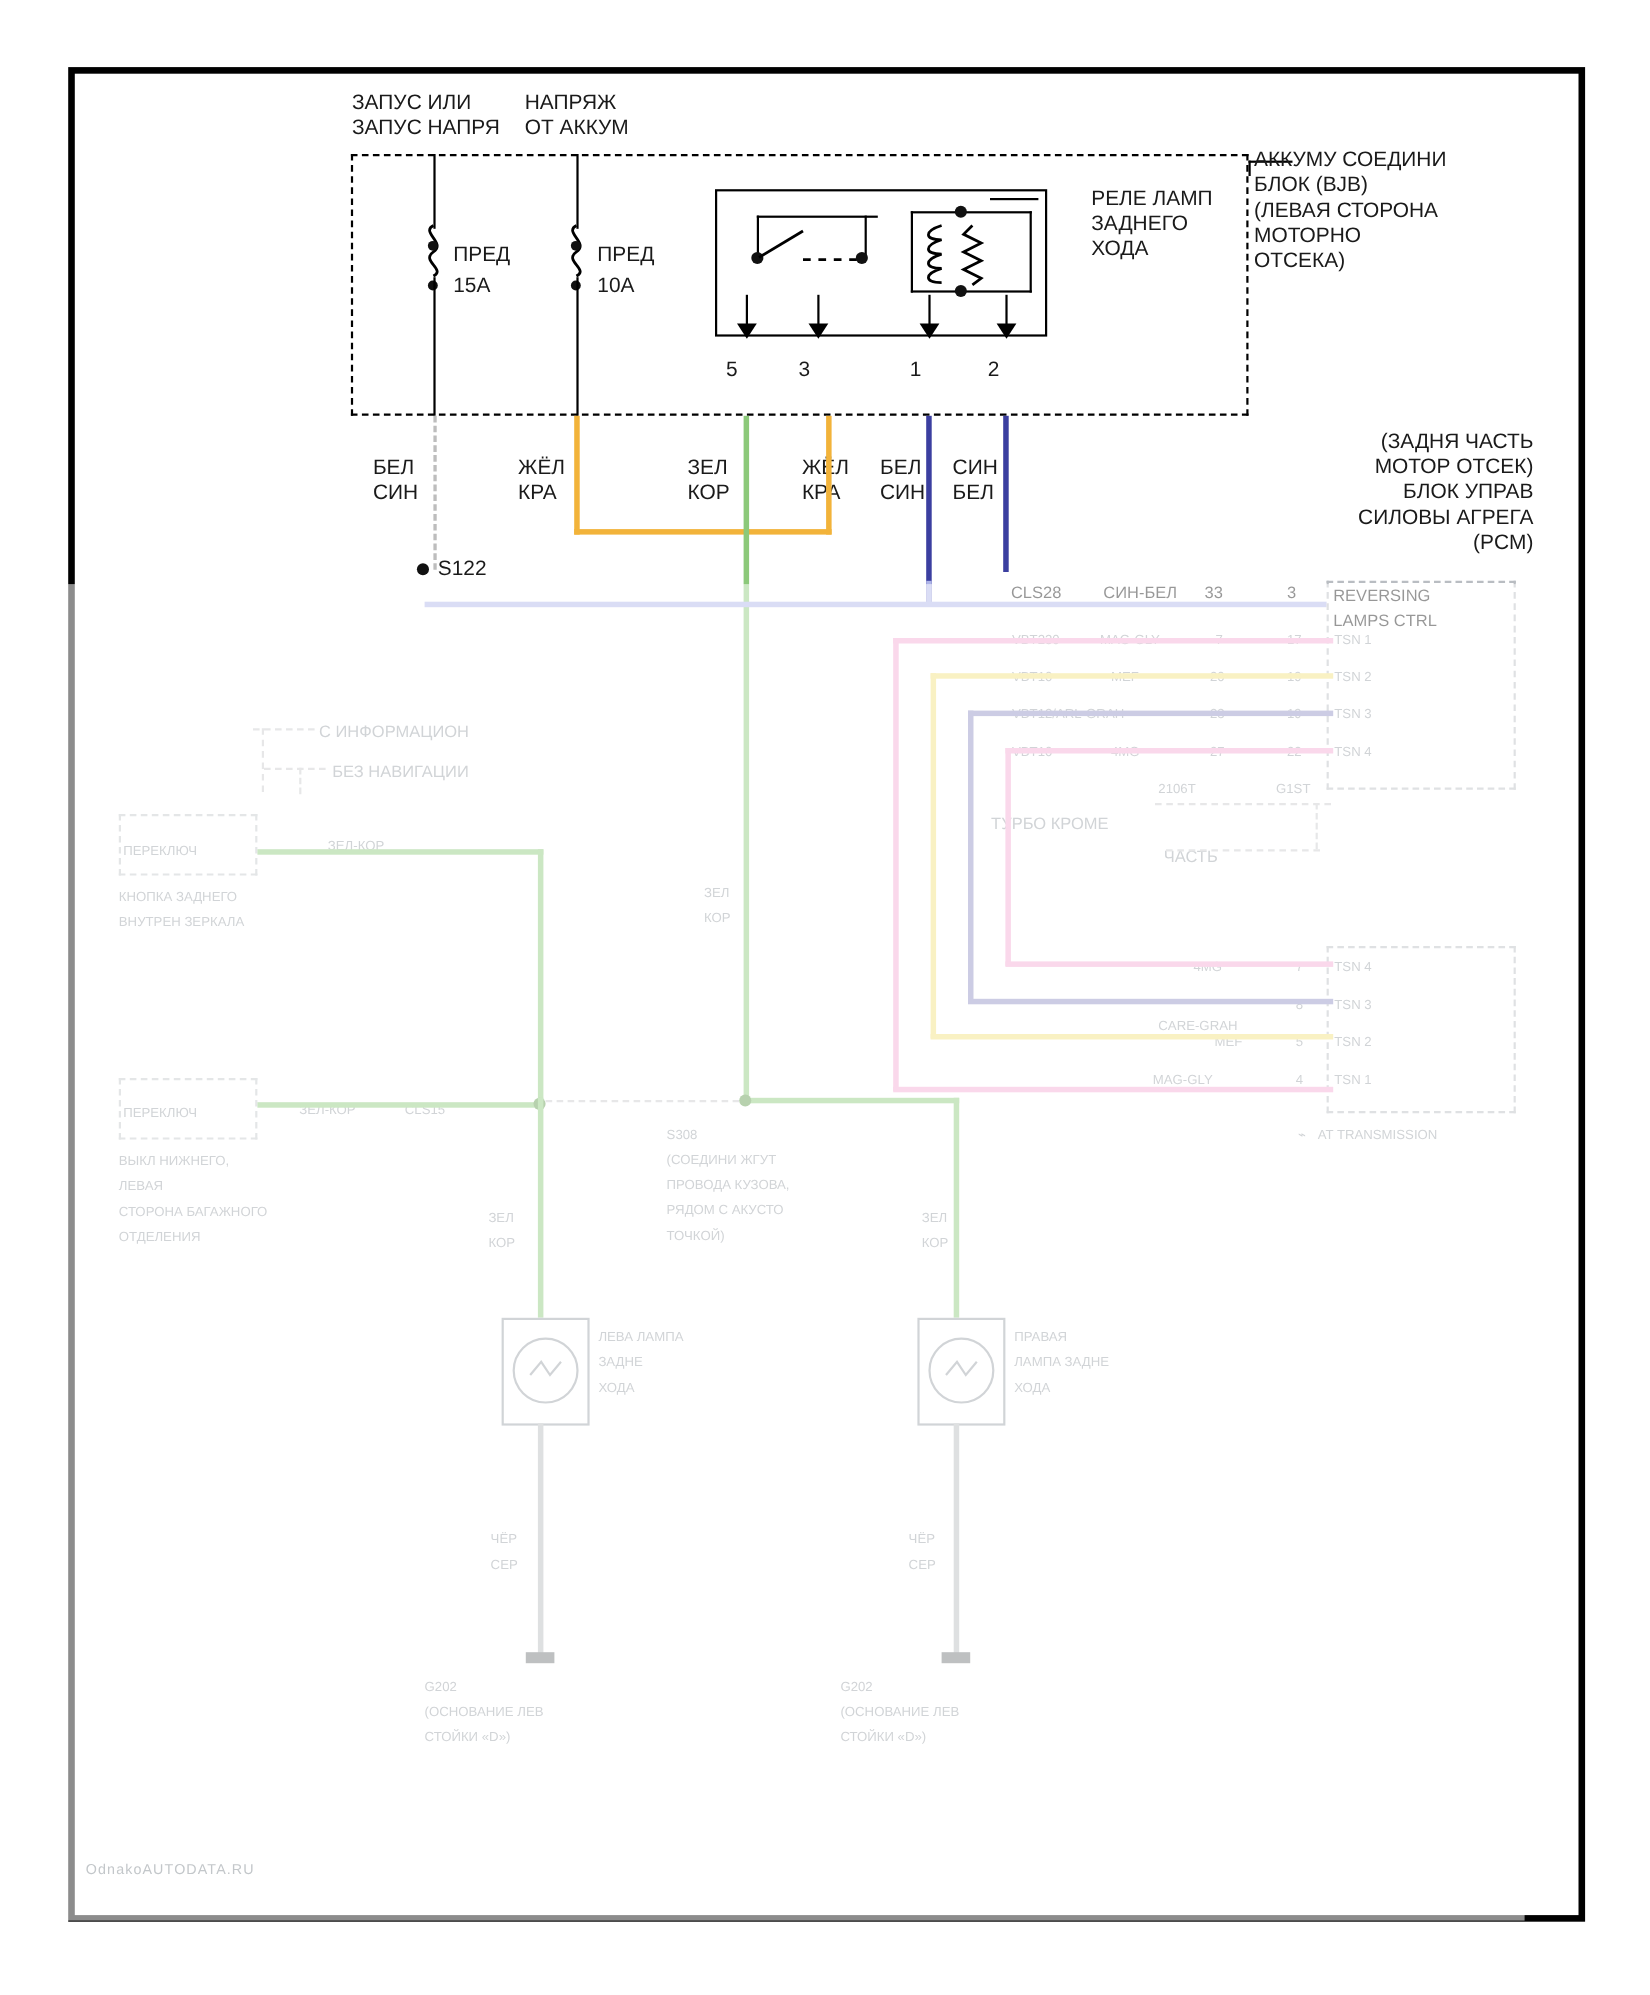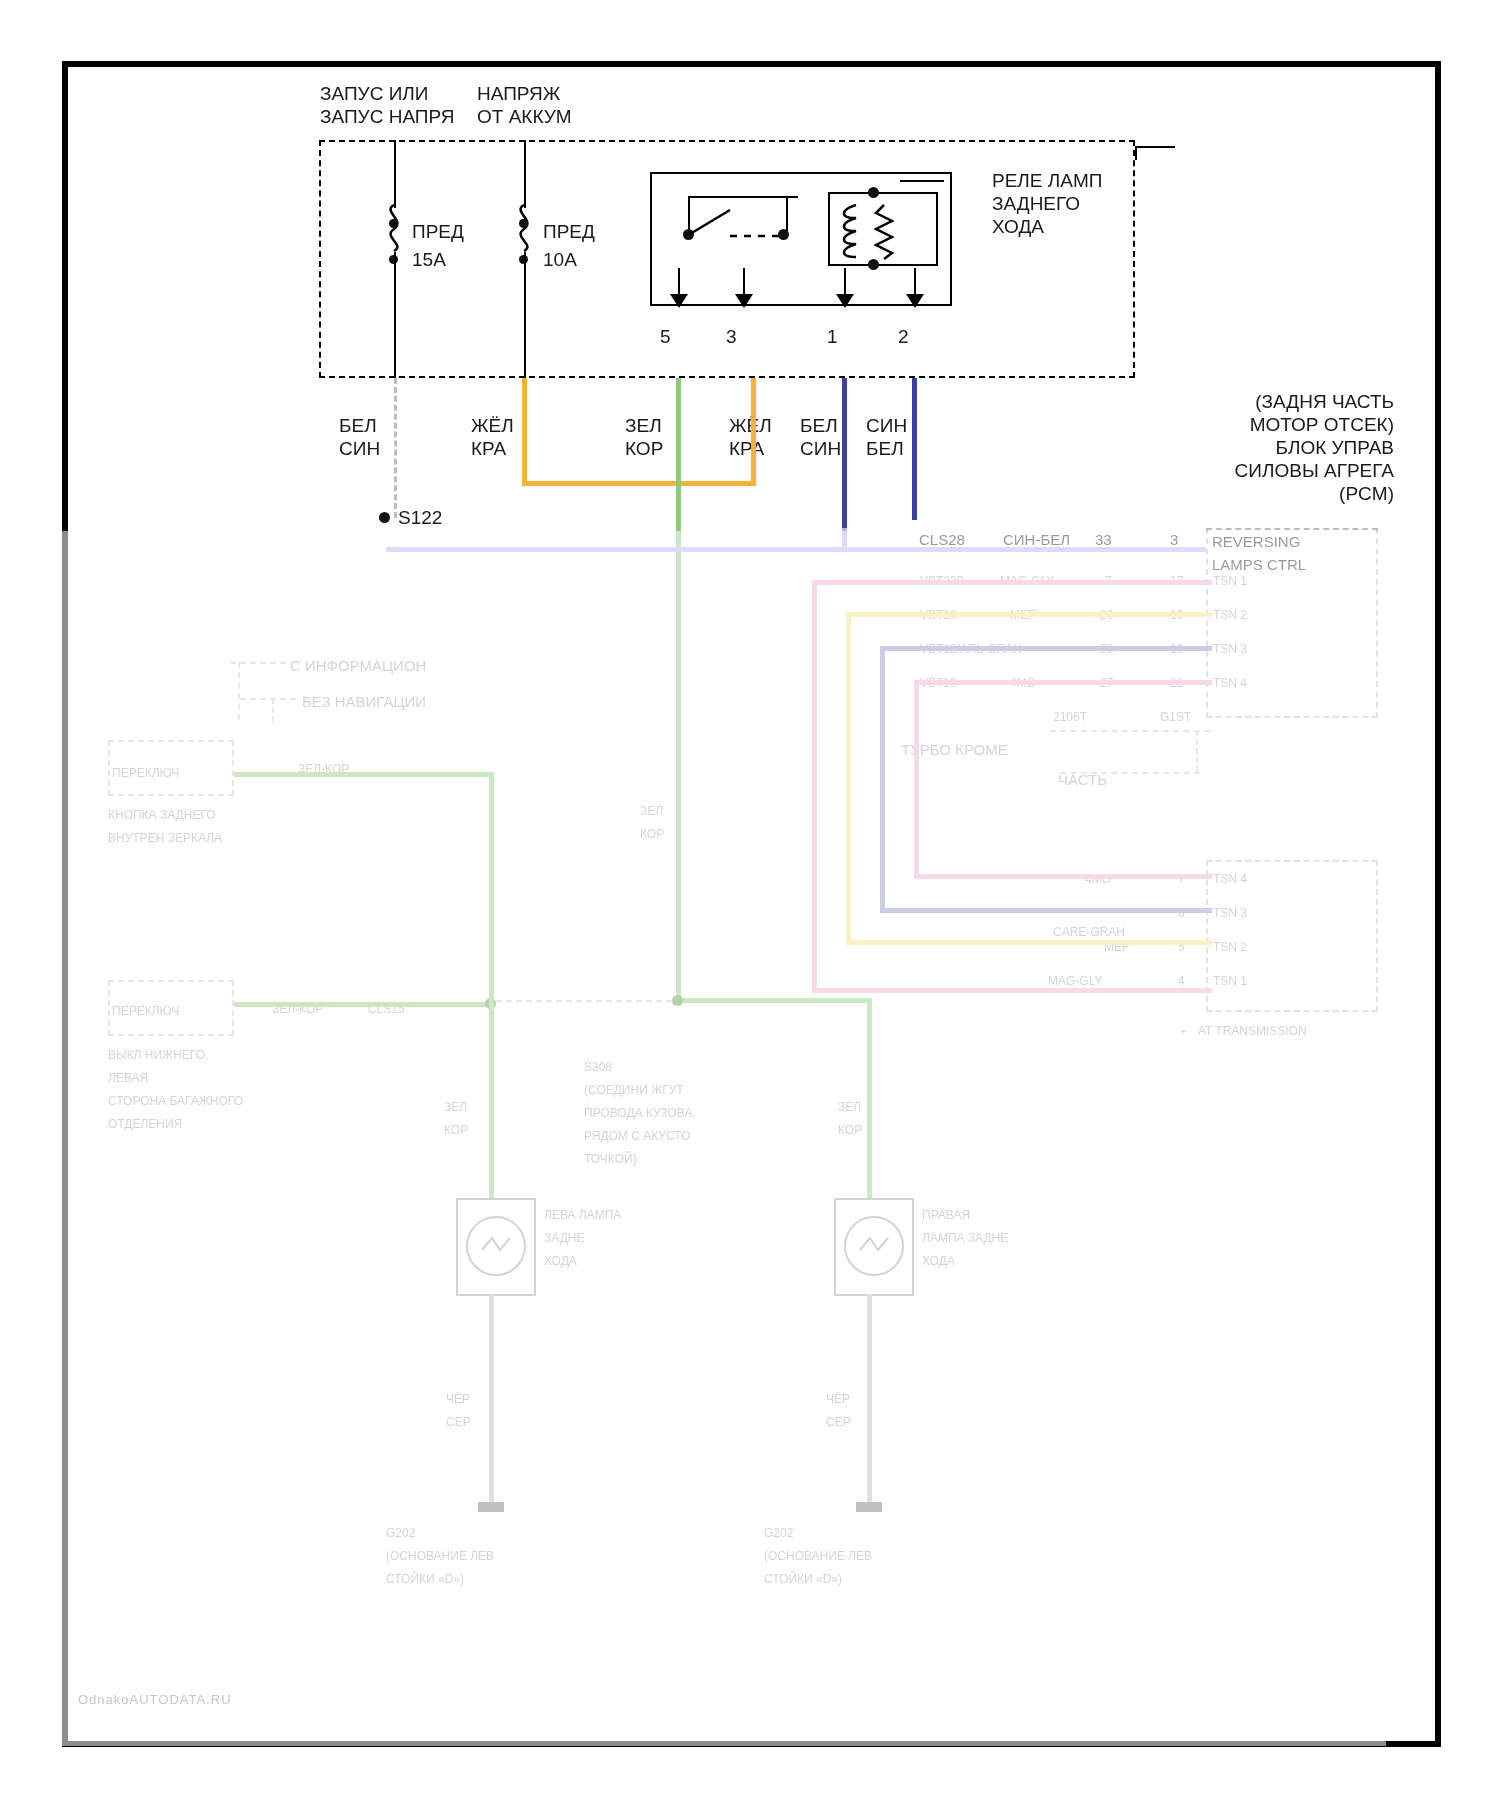--- a/index.html
+++ b/index.html
@@ -153,20 +153,25 @@
   <div class="frame"></div>
 
   <div class="txt" style="left:320px; top:82px;">ЗАПУС ИЛИ
 ЗАПУС НАПРЯ</div>
   <div class="txt" style="left:477px; top:82px;">НАПРЯЖ
 ОТ АККУМ</div>
 
   <div class="dash-box" style="left:319px; top:140px; width:816px; height:238px;"></div>
   <div class="line hline" style="left:1135px; top:146px; width:40px;"></div>
   <div class="line vline" style="left:1135px; top:146px; height:14px;"></div>
+  <div class="txt" style="left:1140px; top:134px;">АККУМУ СОЕДИНИ
+БЛОК (BJB)
+(ЛЕВАЯ СТОРОНА
+МОТОРНО
+ОТСЕКА)</div>
 
   <div class="line vline" style="left:394px; top:140px; height:68px;"></div>
   <svg width="30" height="48" style="left:381px; top:205px;">
     <path d="M13,0 C1,6 25,16 13,24 C1,32 25,40 13,46" stroke="#000" stroke-width="2.5" fill="none"></path>
   </svg>
   <div class="dot sm" style="left:389px; top:219px;"></div>
   <div class="dot sm" style="left:389px; top:255px;"></div>
   <div class="line vline" style="left:394px; top:252px; height:126px;"></div>
   <div class="txt" style="left:412px; top:220px;">ПРЕД</div>
   <div class="txt" style="left:412px; top:248px;">15A</div>
@@ -371,21 +376,21 @@
   <div class="dot green" style="left:672px; top:995px;"></div>
   <div class="wire wire-v w-green" style="left:867px; top:998px; height:200px;"></div>
   <div class="wire wire-v w-green" style="left:489px; top:998px; height:200px;"></div>
 
   <div class="txt tiny ghost" style="left:640px; top:800px;">ЗЕЛ
 КОР</div>
   <div class="txt tiny ghost" style="left:444px; top:1096px;">ЗЕЛ
 КОР</div>
   <div class="txt tiny ghost" style="left:838px; top:1096px;">ЗЕЛ
 КОР</div>
-  <div class="txt tiny ghost" style="left:584px; top:1020px;margin-top:36px;">S308
+  <div class="txt tiny ghost" style="left:606px; top:1020px;">S308
 (СОЕДИНИ ЖГУТ
 ПРОВОДА КУЗОВА,
 РЯДОМ С АКУСТО
 ТОЧКОЙ)</div>
 
   <div class="lamp" style="left:456px; top:1198px; width:80px; height:98px;"></div>
   <div class="lamp-circle" style="left:466px; top:1216px; width:60px; height:60px;"></div>
   <svg width="60" height="60" style="left:466px; top:1216px;">
     <path d="M16,34 L26,22 L34,34 L44,22" stroke="#9aa0a6" stroke-width="2" fill="none"></path>
   </svg>

